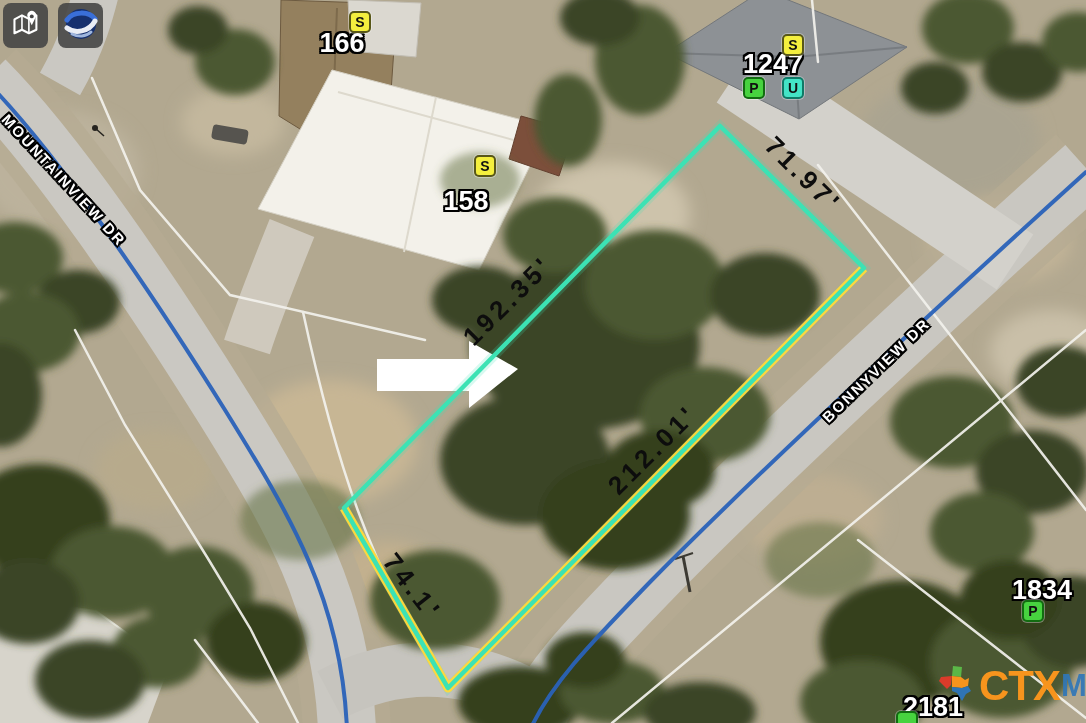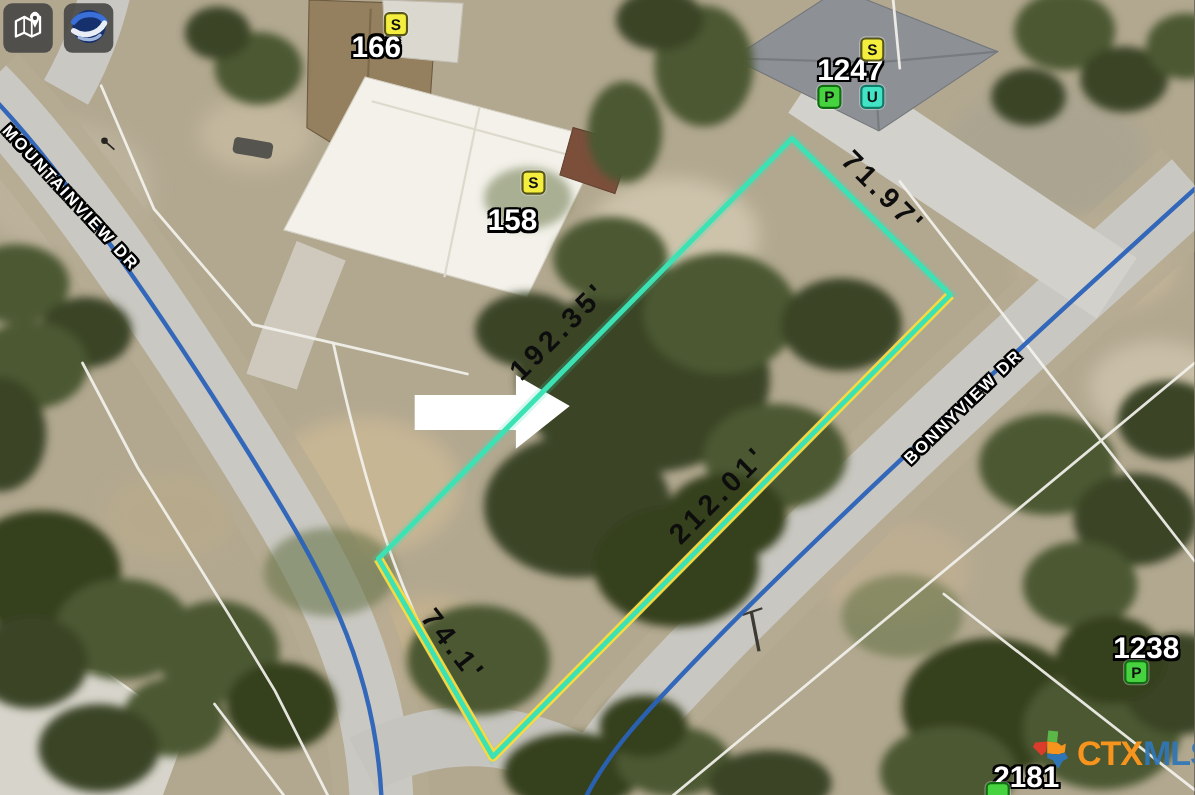--- a/index.html
+++ b/index.html
@@ -39,21 +39,21 @@
   .badge.green {background:#47d33f;border:2px solid rgba(12,96,12,.9);}
   .badge.teal  {background:#43e4c6;border:2px solid rgba(10,110,92,.9);}
   
   .tool-btn{
     position:absolute;width:45px;height:45px;border:none;border-radius:8px;
     background:rgba(66,66,66,.88);display:flex;align-items:center;justify-content:center;
     cursor:pointer;padding:0;
   }
   
   #logo{position:absolute;left:938px;top:662px;display:flex;align-items:center;gap:1px;}
-  #logo .ctx{font-size:31px;font-weight:800;letter-spacing:-1px;color:#f7941d;}
+  #logo .ctx{font-size:42px;font-weight:800;letter-spacing:-1px;color:#f7941d;}
   #logo .mls{font-size:31px;font-weight:800;letter-spacing:-1px;color:#3077b8;opacity:.92;}
 </style>
 </head>
 <body>
 
 <div id="stage">
 
   <svg id="scene" width="1086" height="723" viewBox="0 0 1086 723">
     <defs>
       <filter id="soft" x="-40%" y="-40%" width="180%" height="180%">
@@ -216,21 +216,21 @@
   <div class="badge yellow" style="left:360px;top:22px;">S</div>
 
   <div class="abs addr" style="left:466px;top:201px;">158</div>
   <div class="badge yellow" style="left:485px;top:166px;">S</div>
 
   <div class="abs addr" style="left:773px;top:64px;">1247</div>
   <div class="badge yellow" style="left:793px;top:45px;">S</div>
   <div class="badge green" style="left:754px;top:88px;">P</div>
   <div class="badge teal" style="left:793px;top:88px;">U</div>
 
-  <div class="abs addr" style="left:1042px;top:590px;">1238</div>
+  <div class="abs addr" style="left:1042px;top:590px;">1834</div>
   <div class="badge green" style="left:1033px;top:611px;">P</div>
 
   <div class="abs addr" style="left:933px;top:707px;">2181</div>
   <div class="badge green" style="left:907px;top:722px;"></div>
 
   <div class="abs dim" style="left:803px;top:175px;transform:translate(-50%,-50%) rotate(45deg);">71.97'</div>
   <div class="abs dim" style="left:508px;top:301px;transform:translate(-50%,-50%) rotate(-45deg);">192.35'</div>
   <div class="abs dim" style="left:653px;top:450px;transform:translate(-50%,-50%) rotate(-45deg);">212.01'</div>
   <div class="abs dim" style="left:412px;top:587px;transform:translate(-50%,-50%) rotate(52deg);">74.1'</div>
 

